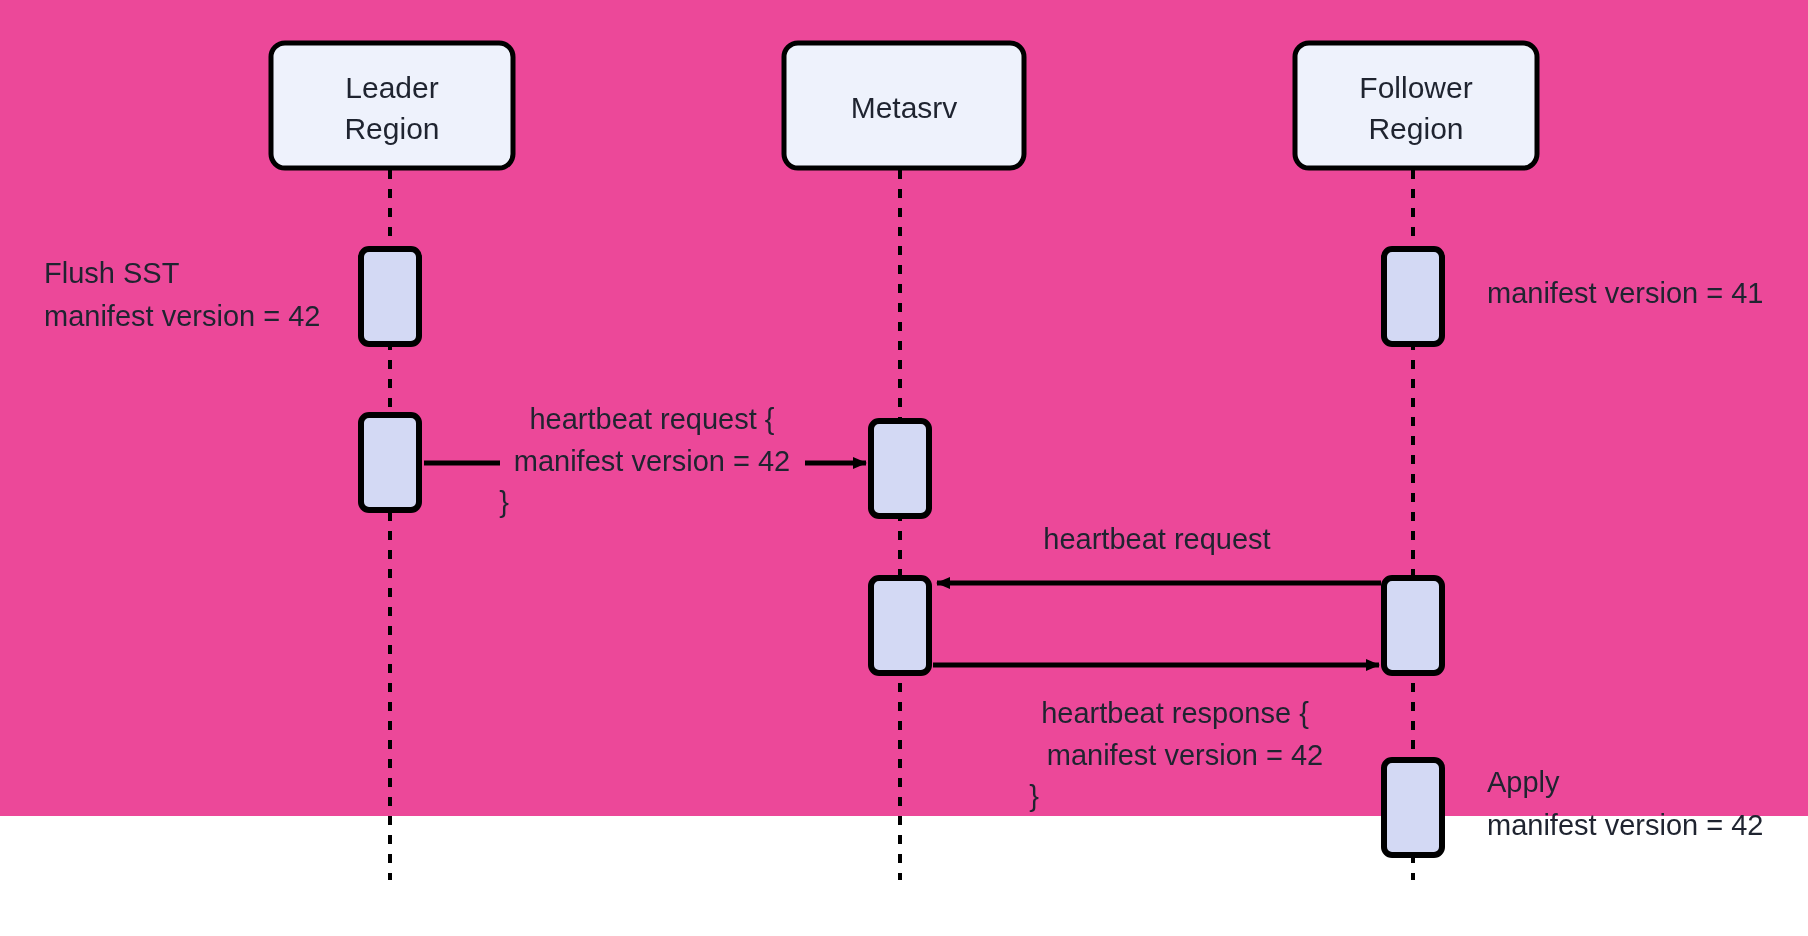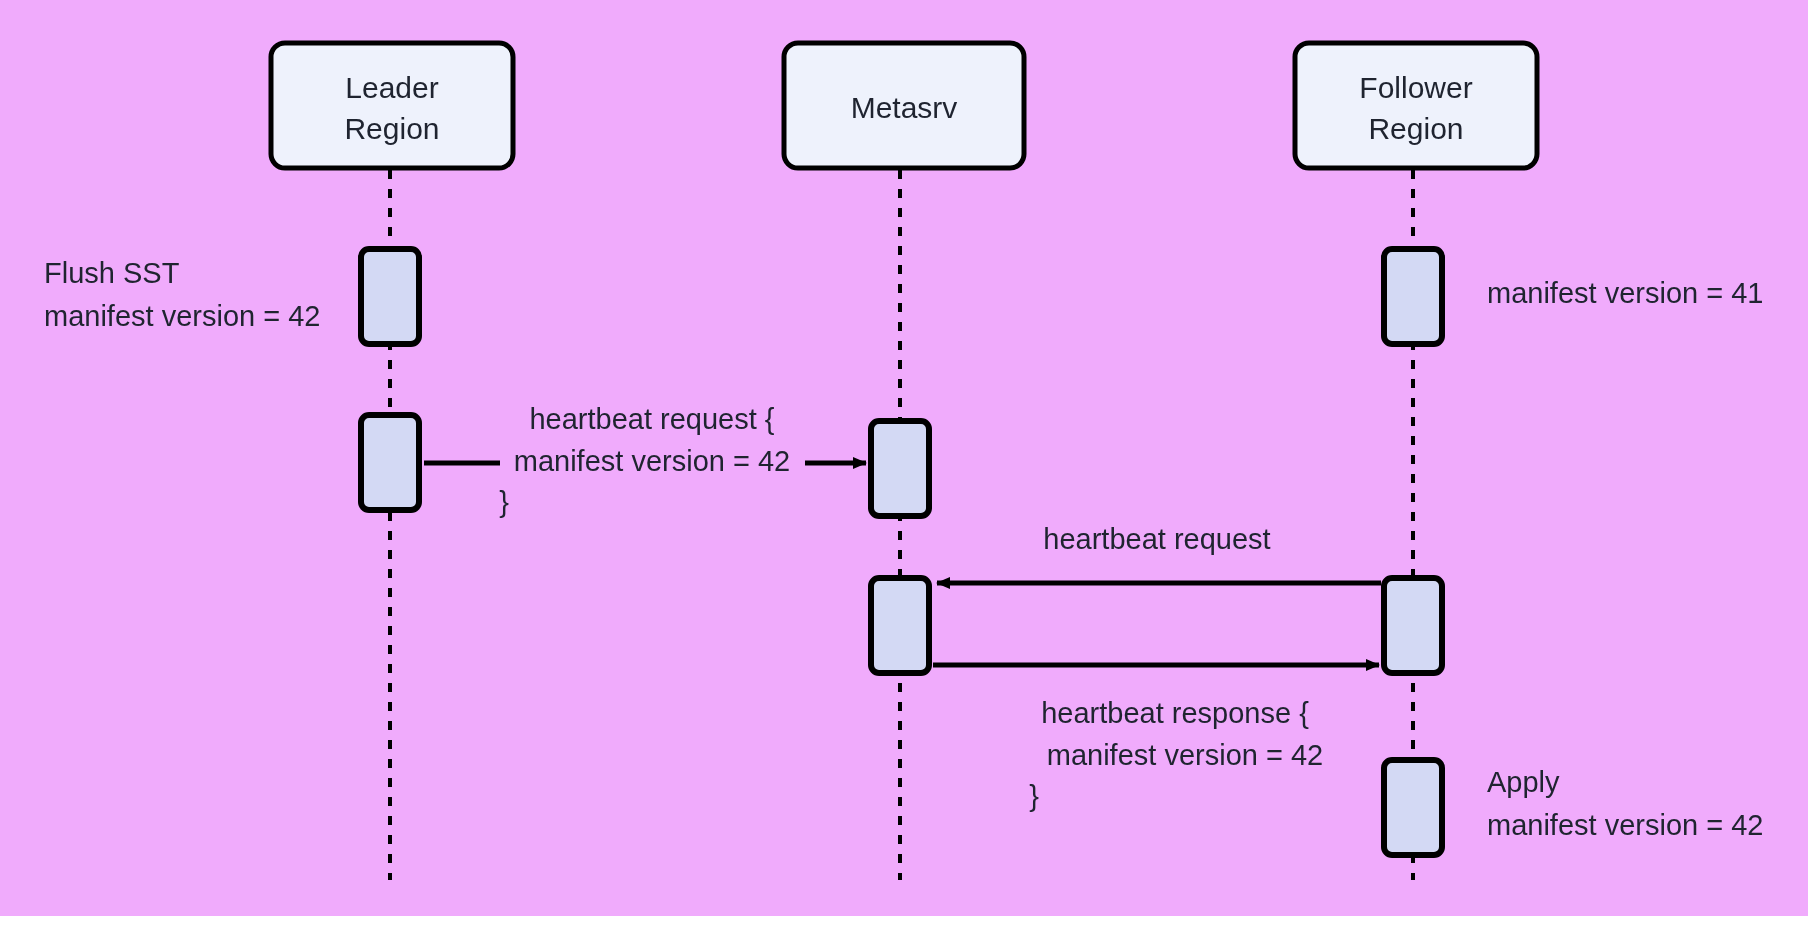--- a/index.html
+++ b/index.html
@@ -9,22 +9,22 @@
   }
   body {
     width: 1808px;
     height: 936px;
     font-family: "Liberation Sans", "DejaVu Sans", sans-serif;
     overflow: hidden;
   }
   #diagram-root {
     position: relative;
     width: 1808px;
-    height: 916px;
-    background: #f0abfc;
+    height: 816px;
+    background: #ec4899;
     text-align: right;
   }
   svg.seq-canvas {
     position: absolute;
     left: 0;
     top: 0;
     width: 1808px;
     height: 936px;
   }
   .participant-label {

